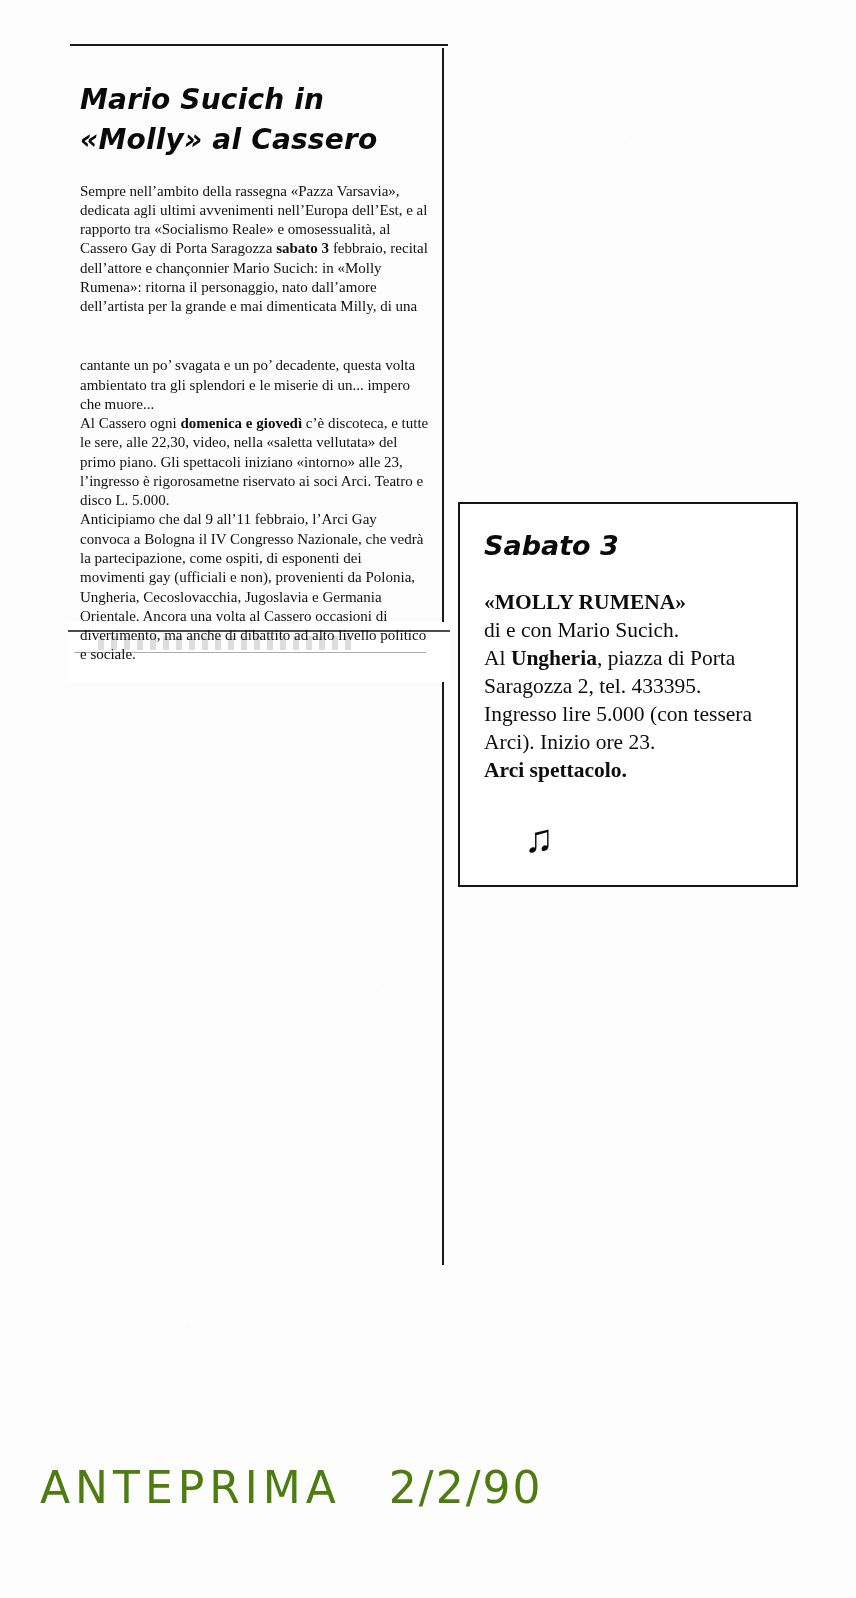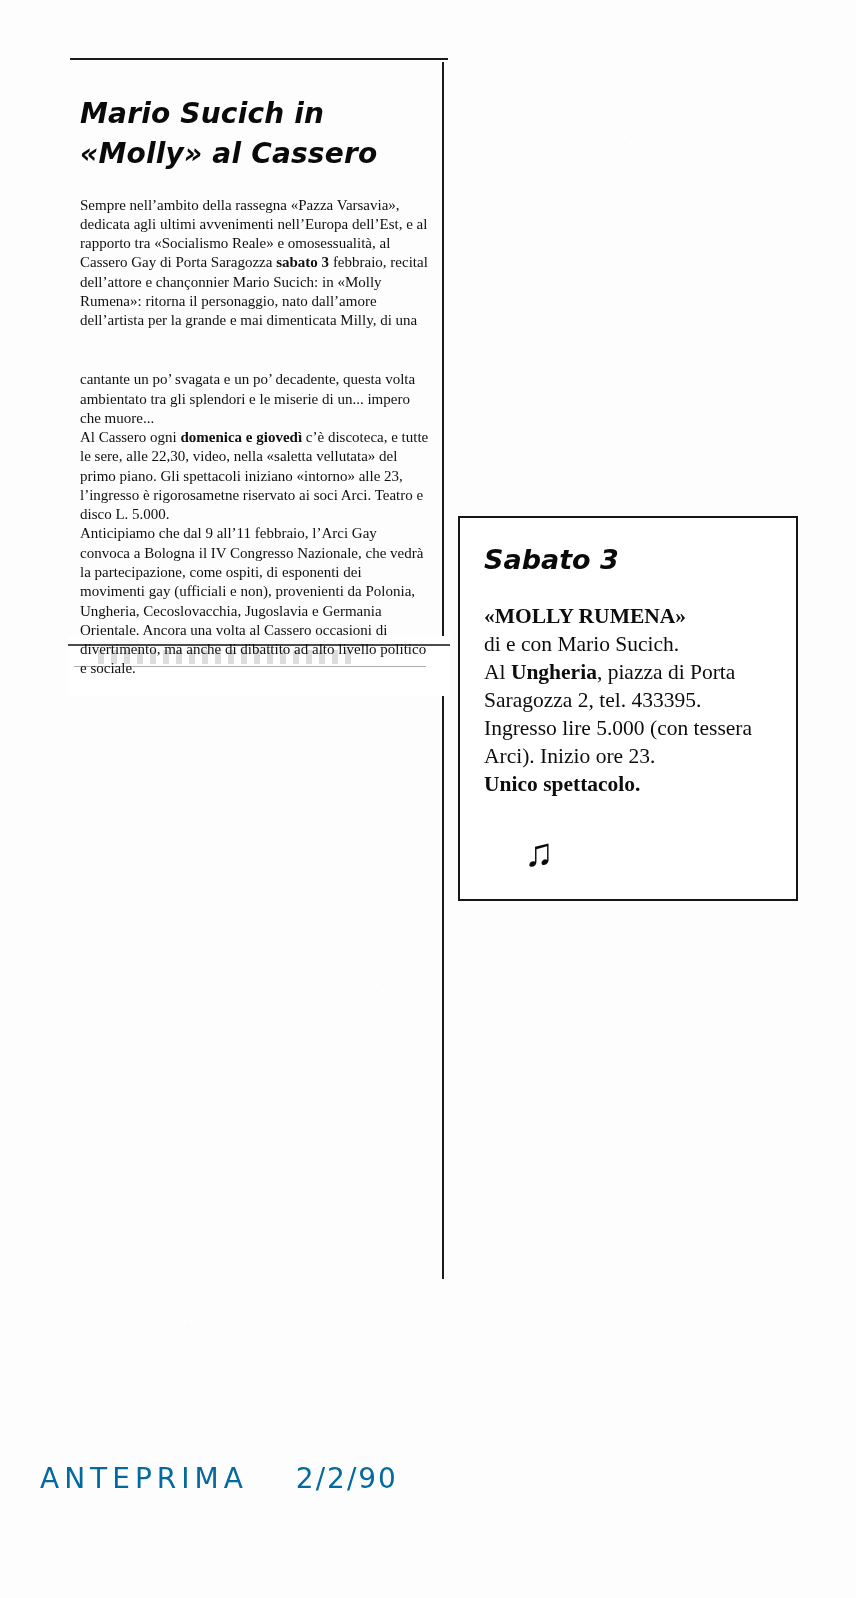--- a/index.html
+++ b/index.html
@@ -32,21 +32,21 @@
       radial-gradient(circle at 44% 62%, rgba(0,0,0,.025) 0 1px, transparent 2px),
       radial-gradient(circle at 88% 47%, rgba(0,0,0,.03) 0 1px, transparent 2px),
       radial-gradient(circle at 22% 83%, rgba(0,0,0,.025) 0 1px, transparent 2px),
       radial-gradient(circle at 62% 93%, rgba(0,0,0,.02) 0 1px, transparent 2px);
   }
 
   
   .clipping {
     position: absolute;
     left: 58px;
-    top: 58px;
+    top: 44px;
     width: 742px;
     height: 1360px;
   }
 
   
   .col-left {
     position: absolute;
     left: 20px;
     top: 0;
     width: 352px;
@@ -142,23 +142,23 @@
     margin: 34px 0 0 42px;
     color: #0a0a0a;
   }
 
   
   .handwriting {
     position: absolute;
     left: 40px;
     top: 1462px;
     font-family: "DejaVu Sans", sans-serif;
-    font-size: 28px;
+    font-size: 44px;
     letter-spacing: 5px;
-    color: #0369a1;
+    color: #4d7c0f;
     white-space: nowrap;
   }
   .handwriting .hw-date { margin-left: 48px; letter-spacing: 2px; }
 </style>
 </head>
 <body>
 
 <div class="scan">
   <div class="scan-noise"></div>
 </div>
@@ -177,21 +177,21 @@
       <div class="tear-line-a"></div>
       <div class="smudge"></div>
       <div class="tear-line-b"></div>
     </div>
 
     <p class="body-text" style="margin-top:640px;position:relative;top:-600px;">cantante un po’ svagata e un po’ decadente, questa volta ambientato tra gli splendori e le miserie di un... impero che muore...<br>Al Cassero ogni <b>domenica e giovedì</b> c’è discoteca, e tutte le sere, alle 22,30, video, nella «saletta vellutata» del primo piano. Gli spettacoli iniziano «intorno» alle 23, l’ingresso è rigorosametne riservato ai soci Arci. Teatro e disco L. 5.000.<br>Anticipiamo che dal 9 all’11 febbraio, l’Arci Gay convoca a Bologna il IV Congresso Nazionale, che vedrà la partecipazione, come ospiti, di esponenti dei movimenti gay (ufficiali e non), provenienti da Polonia, Ungheria, Cecoslovacchia, Jugoslavia e Germania Orientale. Ancora una volta al Cassero occasioni di divertimento, ma anche di dibattito ad alto livello politico e sociale.</p>
   </div>
 
   <div class="box-right">
     <div class="box-title">Sabato 3</div>
-    <div class="box-body"><b>«MOLLY RUMENA»</b><br>di e con Mario Sucich.<br>Al <b>Ungheria</b>, piazza di Porta Saragozza 2, tel. 433395.<br>Ingresso lire 5.000 (con tessera Arci). Inizio ore 23.<br><b>Unico spettacolo.</b></div>
+    <div class="box-body"><b>«MOLLY RUMENA»</b><br>di e con Mario Sucich.<br>Al <b>Ungheria</b>, piazza di Porta Saragozza 2, tel. 433395.<br>Ingresso lire 5.000 (con tessera Arci). Inizio ore 23.<br><b>Arci spettacolo.</b></div>
     <div class="note-icon">♫</div>
   </div>
 
 </div>
 
 <div class="handwriting">
   <span>ANTEPRIMA</span><span class="hw-date">2/2/90</span>
 </div>
 
 </body></html>

